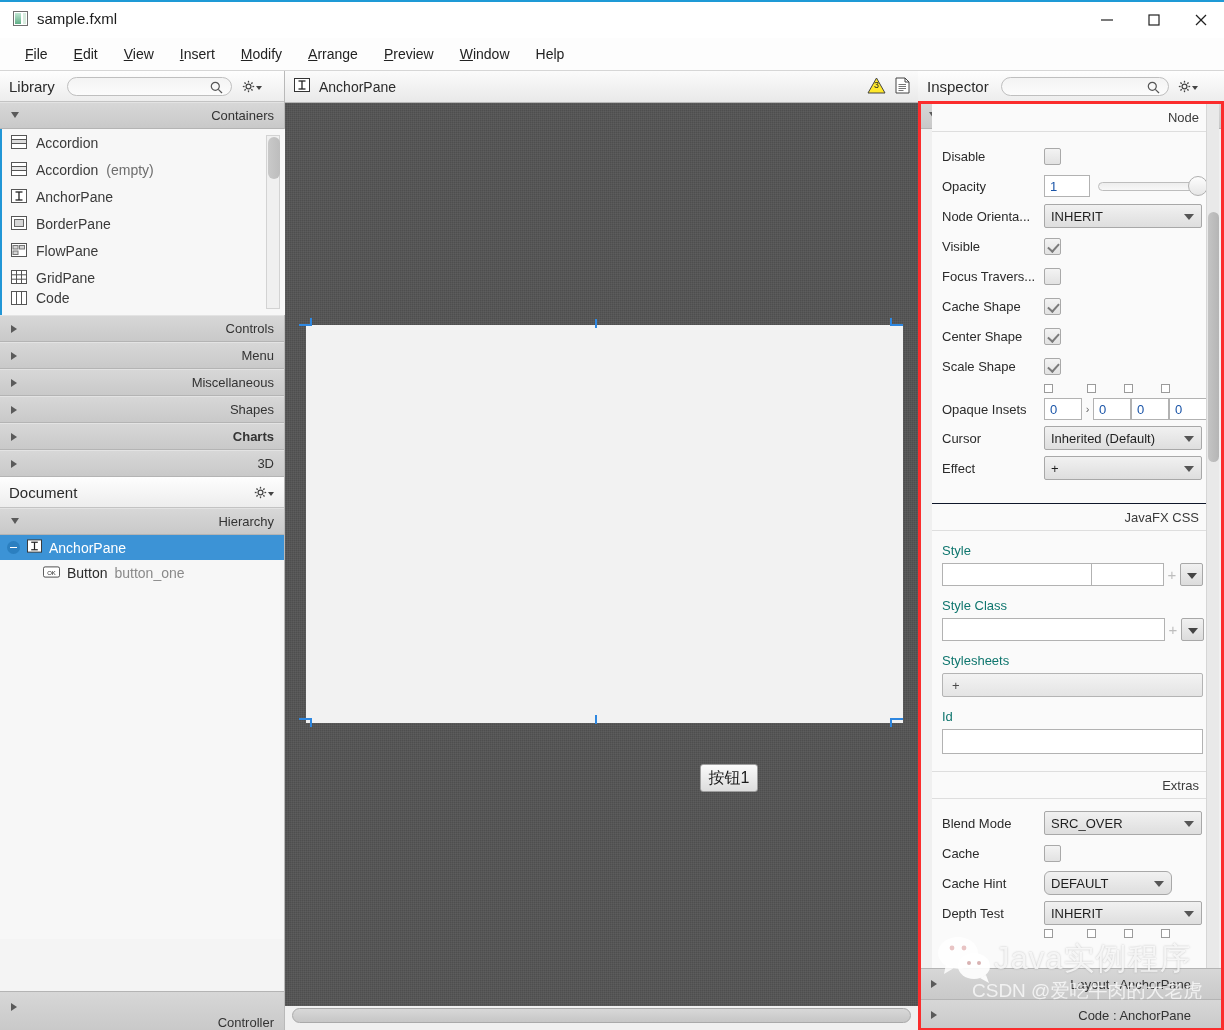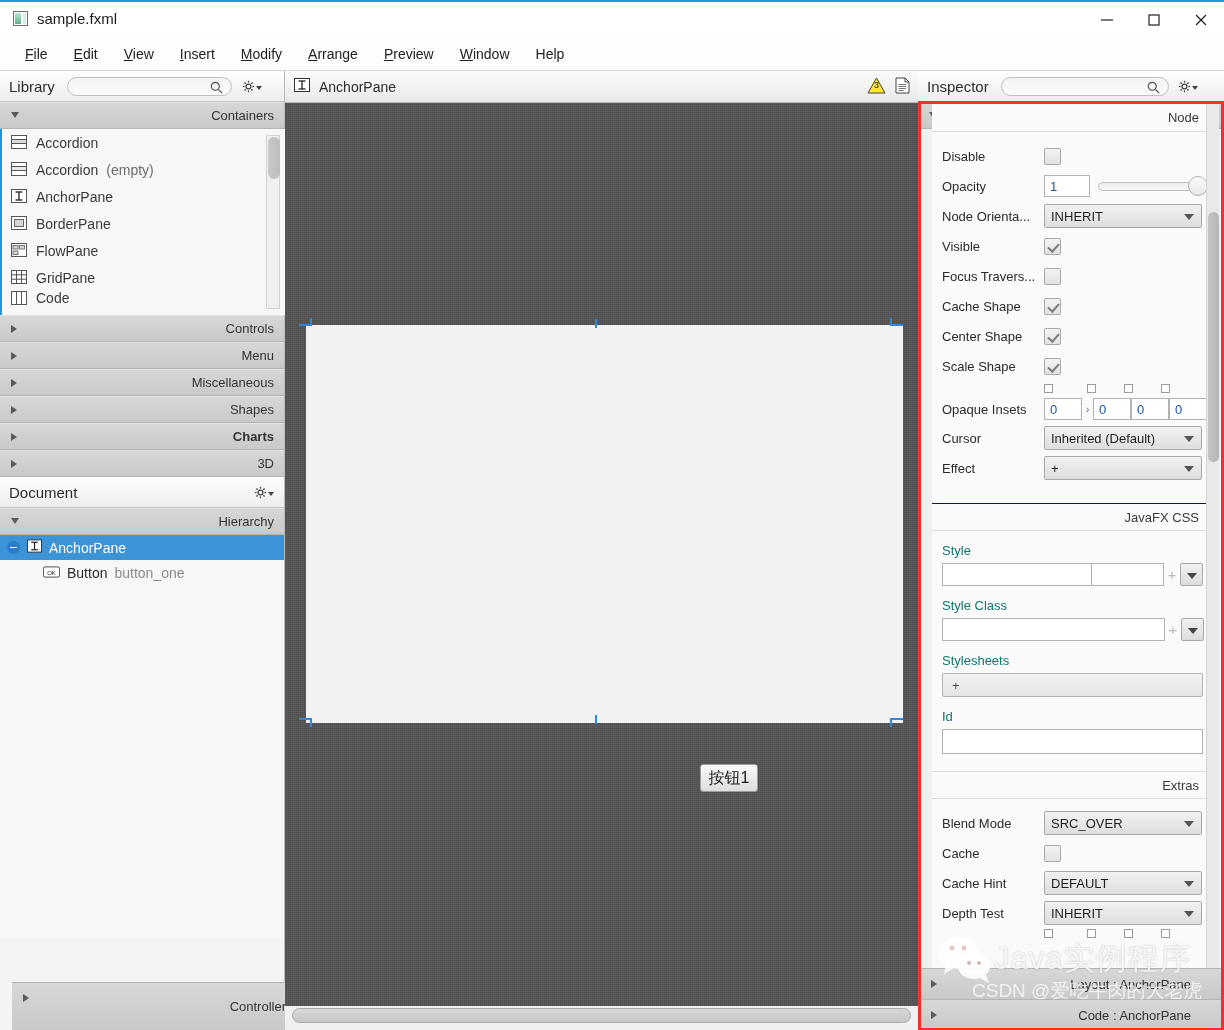--- a/index.html
+++ b/index.html
@@ -84,23 +84,23 @@
                background: linear-gradient(90deg,#c9c9c9,#bdbdbd); border-radius:6px; }
 
   .hier-list { background: #f7f7f7; }
   .hier-row { height: 25px; display: flex; align-items: center; gap: 7px; font-size: 14px; }
   .hier-row.sel { background: #3c93d6; color: #fff; }
   .collapse-dot { width: 13px; height: 13px; border-radius: 50%; background: #2b7fc0; position: relative; flex:0 0 auto; }
   .collapse-dot::after { content:""; position:absolute; left:3px; top:6px; width:7px; height:1px; background:#fff; }
   .node-name-dim { color: #8a8a8a; }
 
   .controller-bar {
-    position: absolute; left: 12px; bottom: 0; width: 284px; height: 48px;
+    position: absolute; left: 0; bottom: 0; width: 284px; height: 39px;
     background: linear-gradient(#d7d7d7,#c9c9c9); border-top: 1px solid #b4b4b4;
-    display:flex; align-items:center; justify-content:flex-end; padding-right:10px;
+    display:flex; align-items:flex-end; justify-content:flex-end; padding-right:10px;
     box-sizing: border-box; font-size: 13px; color:#333;
   }
   .controller-bar .tri { position:absolute; left:11px; top:11px; }
 
   
   .center { position: absolute; left: 285px; top: 71px; width: 633px; height: 959px; background: #4e4e4e; }
   .content-bar {
     height: 32px; background: linear-gradient(#fbfbfb,#e9e9e9);
     border-bottom: 1px solid #b6b6b6; display: flex; align-items: center;
     padding: 0 9px; box-sizing: border-box; gap: 9px; position: relative;
@@ -678,21 +678,21 @@
           <span>SRC_OVER</span>
           <span class="arw"></span>
         </span>
       </div>
       <div class="prop-row">
         <span class="prop-label">Cache</span>
         <span class="cb"></span>
       </div>
       <div class="prop-row">
         <span class="prop-label">Cache Hint</span>
-        <span class="combo" style="width:158px;">
+        <span class="combo" style="width:128px;border-radius:6px;">
           <span>DEFAULT</span>
           <span class="arw"></span>
         </span>
       </div>
       <div class="prop-row">
         <span class="prop-label">Depth Test</span>
         <span class="combo" style="width:158px;">
           <span>INHERIT</span>
           <span class="arw"></span>
         </span>

